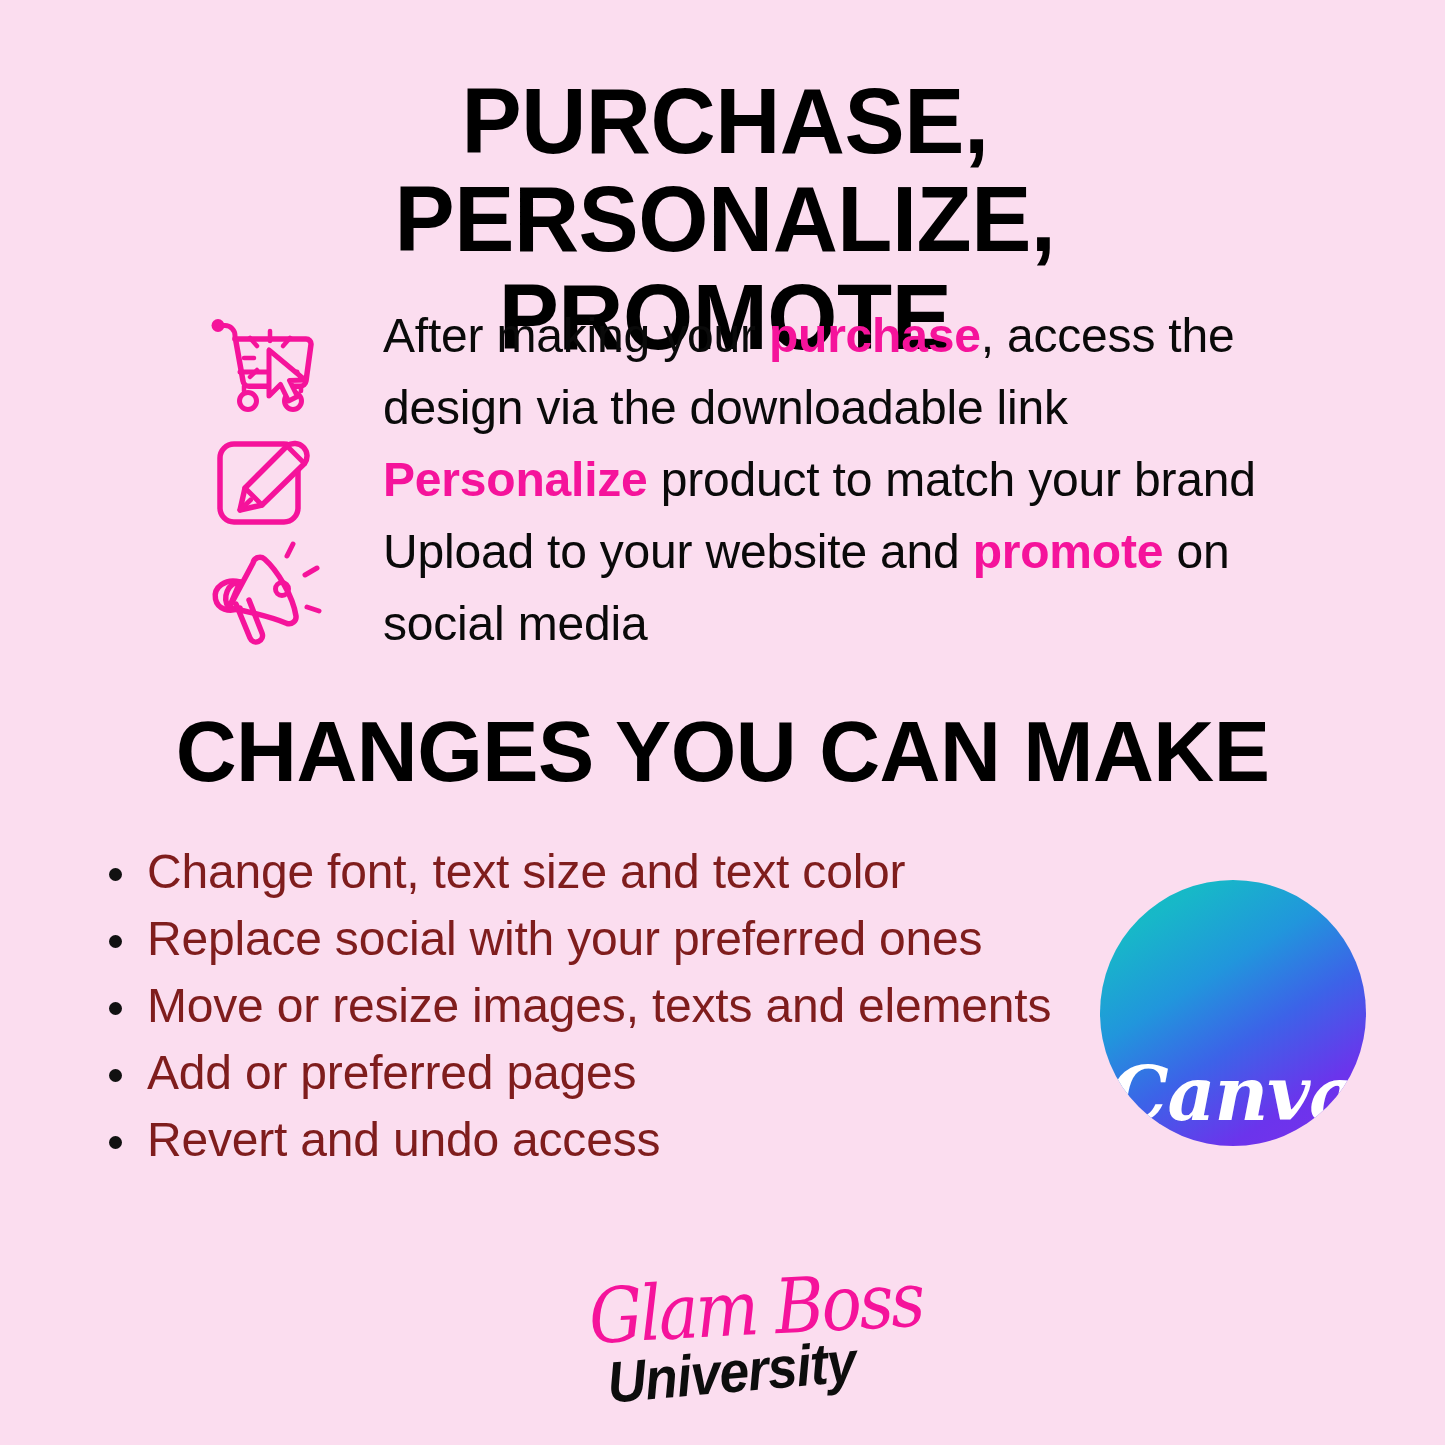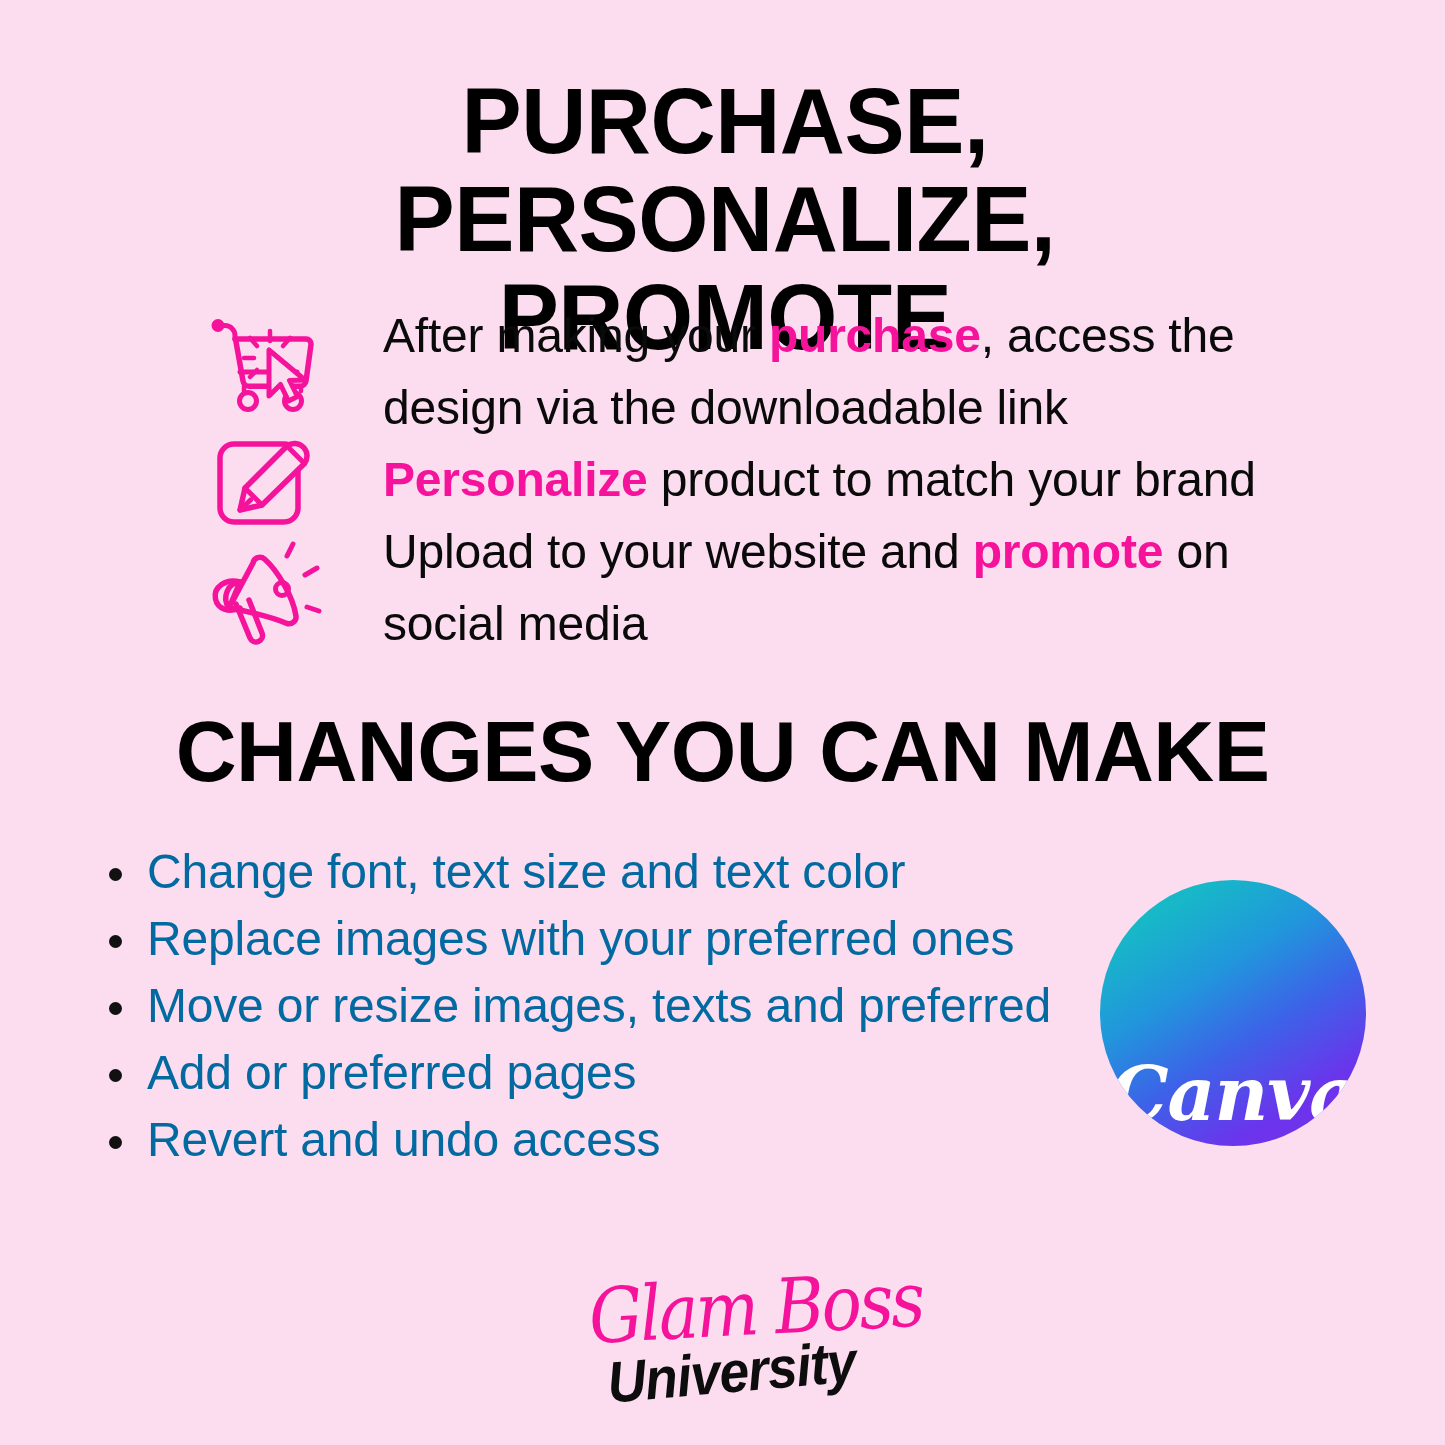--- a/index.html
+++ b/index.html
@@ -110,21 +110,21 @@
     margin: 0;
     padding: 0;
     list-style: none;
   }
   .bullets li {
     position: relative;
     padding-left: 52px;
     font-family: "Liberation Sans", sans-serif;
     font-size: 48px;
     line-height: 67px;
-    color: #0369a1;
+    color: #7f1d1d;
     letter-spacing: -0.2px;
     white-space: nowrap;
   }
   .bullets li .dot {
     position: absolute;
     left: 14px;
     top: 30px;
     width: 13px;
     height: 13px;
     border-radius: 50%;
@@ -271,25 +271,25 @@
 
   <div class="section-heading">CHANGES YOU CAN MAKE</div>
 
   <ul class="bullets">
     <li>
       <span class="dot"></span>
       <span>Change font, text size and text color</span>
     </li>
     <li>
       <span class="dot"></span>
-      <span>Replace images with your preferred ones</span>
-    </li>
-    <li>
-      <span class="dot"></span>
-      <span>Move or resize images, texts and preferred</span>
+      <span>Replace social with your preferred ones</span>
+    </li>
+    <li>
+      <span class="dot"></span>
+      <span>Move or resize images, texts and elements</span>
     </li>
     <li>
       <span class="dot"></span>
       <span>Add or preferred pages</span>
     </li>
     <li>
       <span class="dot"></span>
       <span>Revert and undo access</span>
     </li>
   </ul>

